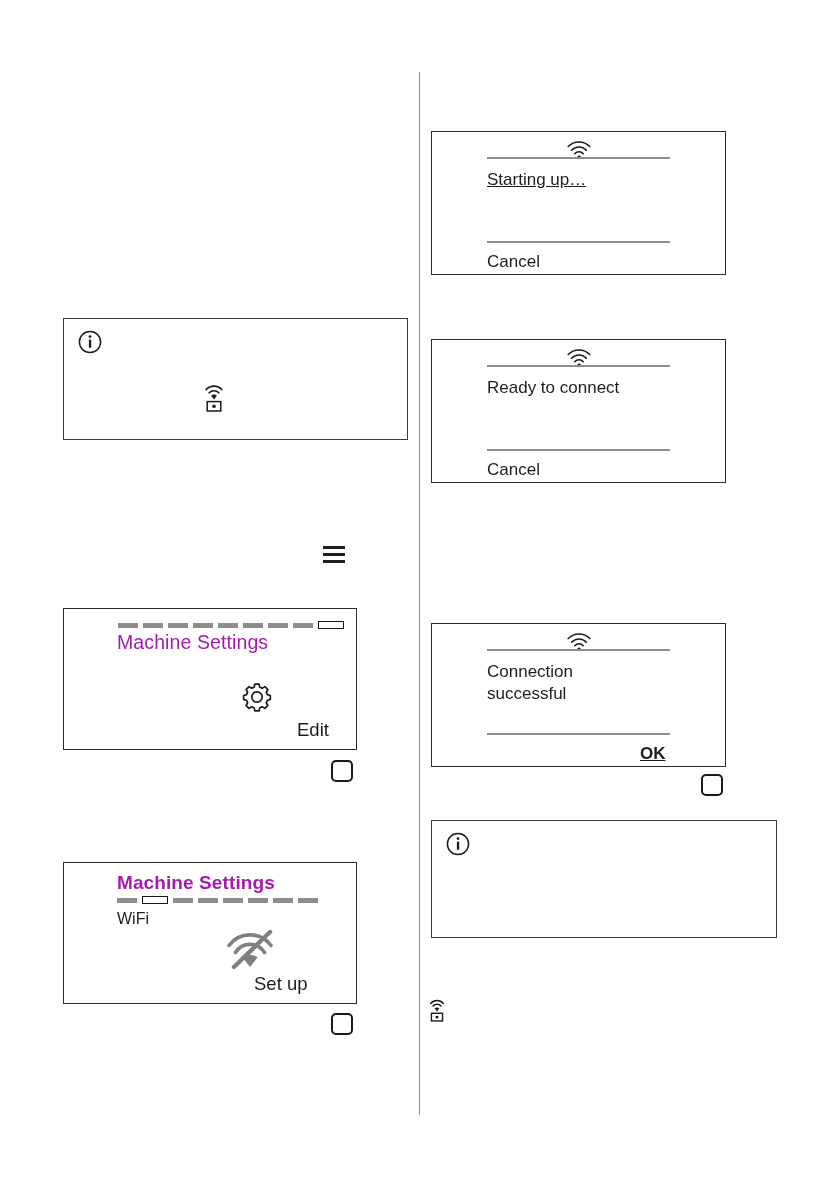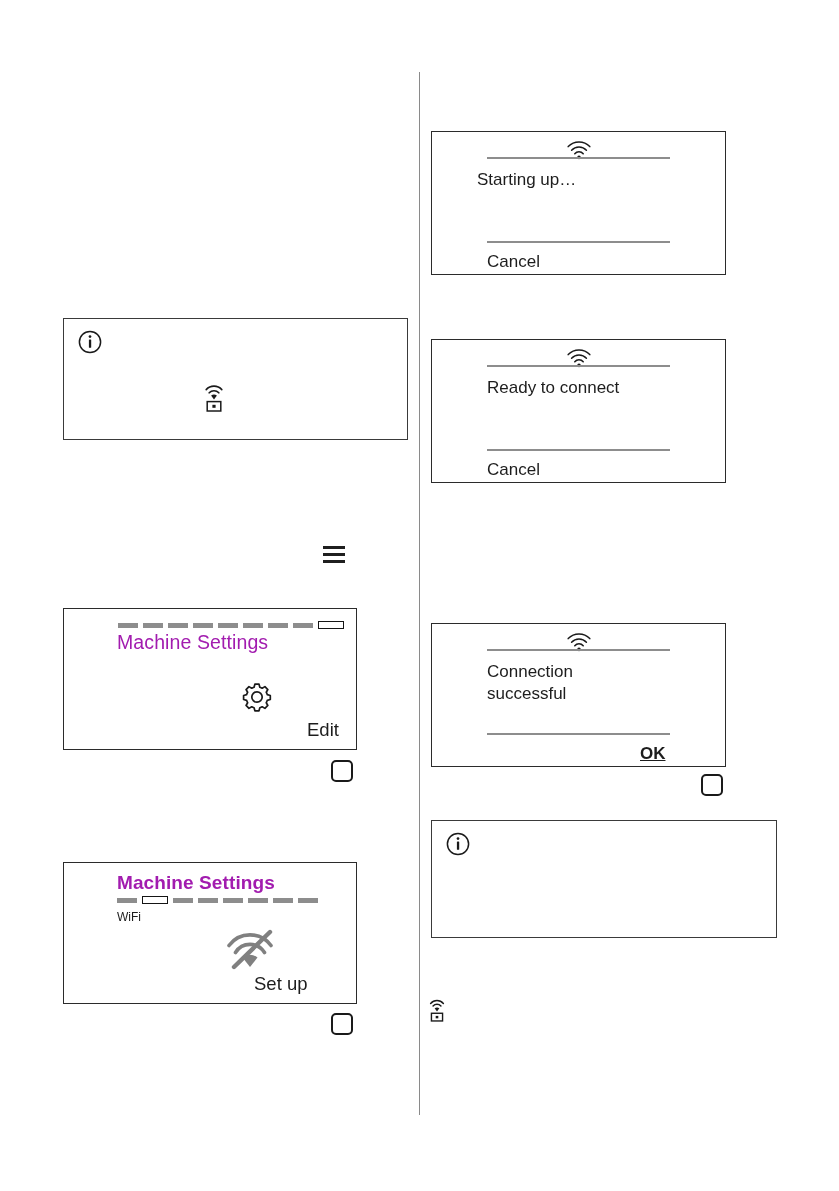--- a/index.html
+++ b/index.html
@@ -82,21 +82,21 @@
     letter-spacing: .1px;
     color: #a21caf;
     white-space: nowrap;
   }
   .d-title.bold {
     font-weight: bold;
     font-size: 19px;
   }
   .d-label {
     position: absolute;
-    font-size: 12px;
+    font-size: 16px;
     color: #1d1d1d;
     white-space: nowrap;
   }
   .d-action {
     position: absolute;
     font-size: 18.5px;
     color: #1d1d1d;
     white-space: nowrap;
   }
 
@@ -215,21 +215,21 @@
         <path d="M17 4.0 l2.0 0.15 0.85 3.05 a9.6 9.6 0 0 1 2.35 0.98 l2.72-1.55 2.9 2.9 -1.55 2.72
                  a9.6 9.6 0 0 1 0.98 2.35 l3.05 0.85 0 4.1 -3.05 0.85 a9.6 9.6 0 0 1 -0.98 2.35
                  l1.55 2.72 -2.9 2.9 -2.72-1.55 a9.6 9.6 0 0 1 -2.35 0.98 l-0.85 3.05 -4.1 0
                  -0.85-3.05 a9.6 9.6 0 0 1 -2.35-0.98 l-2.72 1.55 -2.9-2.9 1.55-2.72
                  a9.6 9.6 0 0 1 -0.98-2.35 l-3.05-0.85 0-4.1 3.05-0.85 a9.6 9.6 0 0 1 0.98-2.35
                  l-1.55-2.72 2.9-2.9 2.72 1.55 a9.6 9.6 0 0 1 2.35-0.98 l0.85-3.05 z" fill="none" stroke="#1a1a1a" stroke-width="1.7" stroke-linejoin="round"></path>
         <circle cx="17" cy="17" r="5.2" fill="none" stroke="#1a1a1a" stroke-width="1.7"></circle>
       </svg>
     </span>
 
-    <span class="d-action" style="left:243px; top:110px;text-align:center;">Edit</span>
+    <span class="d-action" style="left:233px; top:110px;text-align:center;">Edit</span>
   </div>
 
   <span class="hwbutton" style="left:331px; top:760px;"></span>
 
   <div class="display" style="left:63px; top:862px; width:294px; height:142px;">
 
     <span class="d-title bold" style="left:53px; top:9px;">Machine Settings</span>
 
     <div class="dashstrip" style="left:53px; top:33px;">
       <span class="dash"></span>
@@ -265,21 +265,21 @@
       <svg viewBox="0 0 26 20" width="26" height="20">
         <g fill="none" stroke="#1a1a1a" stroke-width="1.5" stroke-linecap="round">
           <path d="M2.2 6.6 A15 15 0 0 1 23.8 6.6"></path>
           <path d="M5.6 10.3 A10 10 0 0 1 20.4 10.3"></path>
           <path d="M8.8 13.8 A5.4 5.4 0 0 1 17.2 13.8"></path>
         </g>
         <circle cx="13" cy="17.4" r="1.8" fill="#1a1a1a"></circle>
       </svg>
     </span>
     <span class="rule" style="left:55px; top:25px; width:183px;"></span>
-    <span class="dlg-text" style="left:45px; top:37px;">Starting up…</span>
+    <span class="dlg-text" style="left:55px; top:37px;text-decoration:underline;">Starting up…</span>
     <span class="rule" style="left:55px; top:109px; width:183px;"></span>
     <span class="dlg-btn" style="left:55px; top:120px;">Cancel</span>
   </div>
 
   <div class="display" style="left:431px; top:339px; width:295px; height:144px;padding-left:40px;">
     <span class="wifi-top-icon">
       <svg viewBox="0 0 26 20" width="26" height="20">
         <g fill="none" stroke="#1a1a1a" stroke-width="1.5" stroke-linecap="round">
           <path d="M2.2 6.6 A15 15 0 0 1 23.8 6.6"></path>
           <path d="M5.6 10.3 A10 10 0 0 1 20.4 10.3"></path>

